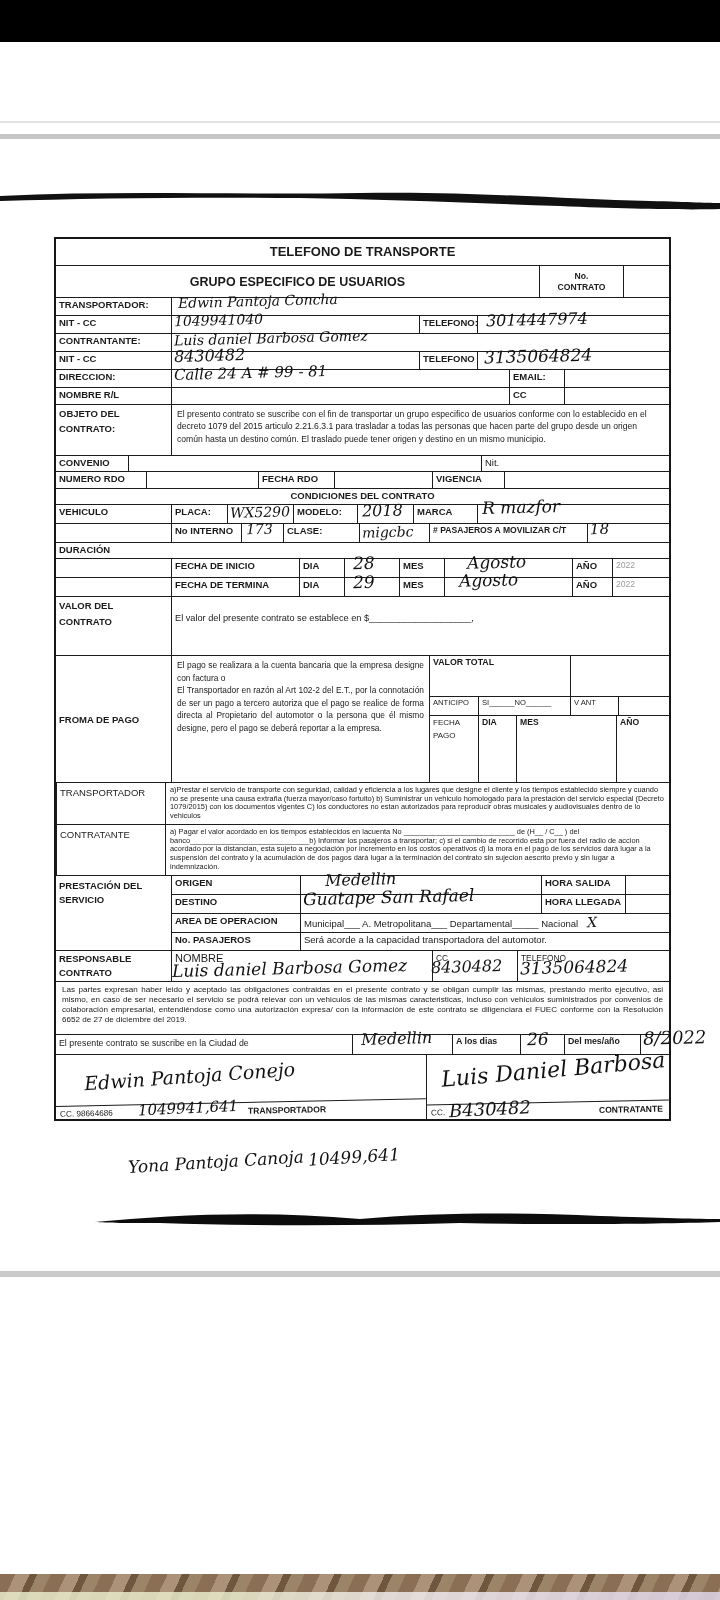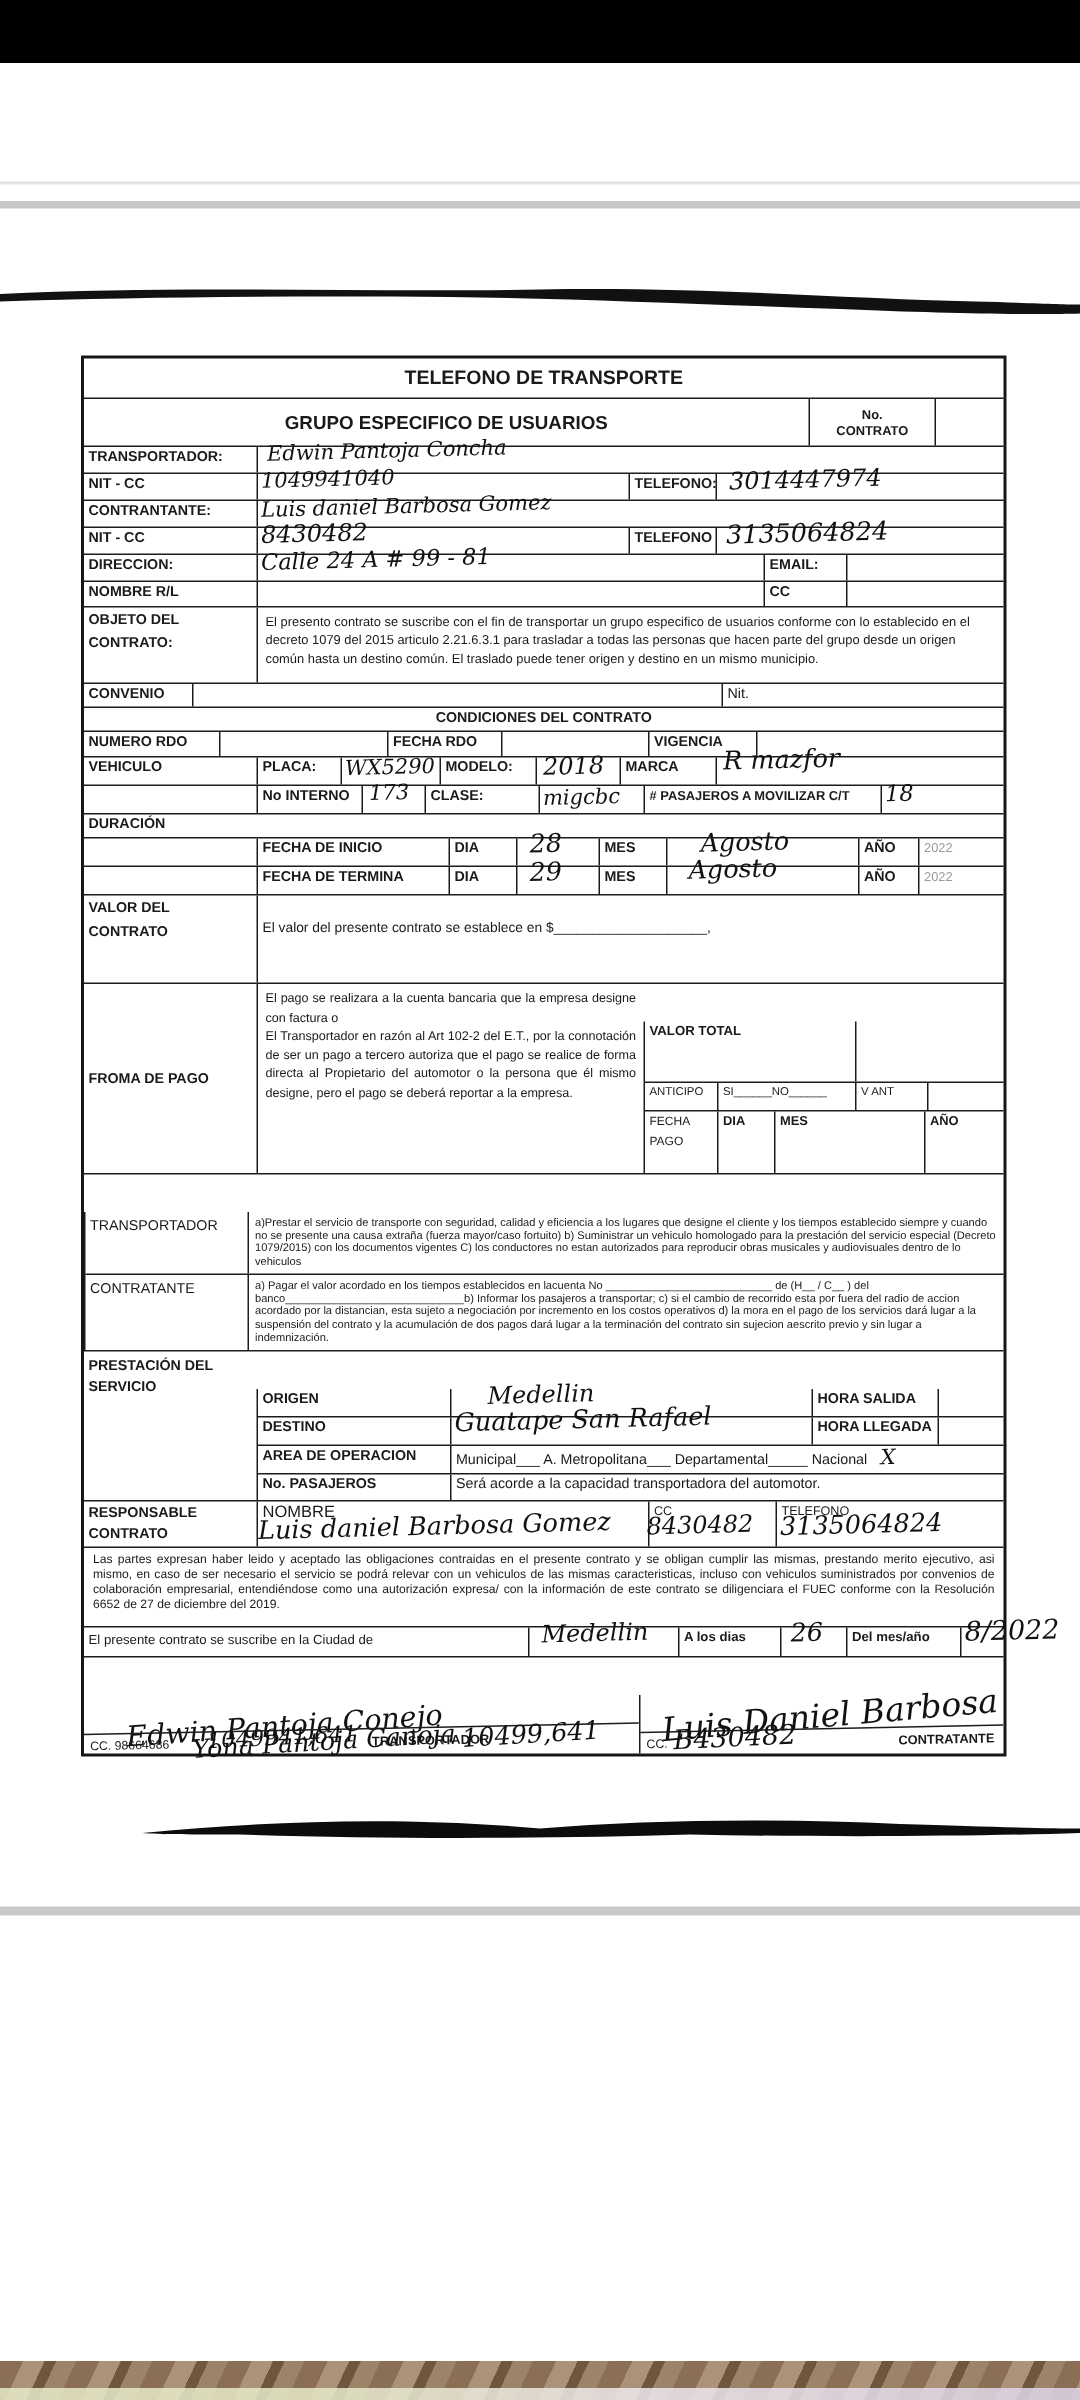--- a/index.html
+++ b/index.html
@@ -22,21 +22,21 @@
   .row{display:flex;border-bottom:1px solid #1c1c1c;align-items:stretch;}
   .row:last-child{border-bottom:none;}
   .c{box-sizing:border-box;padding:1px 3px;overflow:visible;}
   .bl{border-left:1px solid #1c1c1c;}
   .b{font-weight:bold;}
   .ctr{text-align:center;}
   .pre{white-space:pre-line;}
   .small{font-size:8.6px;}
   .tiny{font-size:7.4px;line-height:1.18;}
   .legal{font-size:8.1px;line-height:1.25;}
-  .col{display:flex;flex-direction:column;margin-top:25px;}
+  .col{display:flex;flex-direction:column;}
   .vmid{display:flex;align-items:center;}
   .hctr{display:flex;align-items:center;justify-content:center;}
   
   .hw{font-family:"DejaVu Serif",serif;font-style:italic;color:#121212;font-size:14px;
       line-height:1;display:inline-block;transform:rotate(-1.5deg);white-space:nowrap;}
   .hw-big{font-size:19px;}
   .nowrap{white-space:nowrap;}
   .rel{position:relative;}
   #note{left:128px;top:1146px;transform:rotate(-2deg);}
   #note .hw{font-size:17px;}
@@ -127,31 +127,31 @@
 CONTRATO:</div>
       <div class="c bl small" style="flex:1;line-height:1.45;padding:3px 5px">El presento contrato se suscribe con el fin de transportar un grupo especifico de usuarios conforme con lo establecido en el decreto 1079 del 2015 articulo 2.21.6.3.1 para trasladar a todas las personas que hacen parte del grupo desde un origen común hasta un destino común. El traslado puede tener origen y destino en un mismo municipio.</div>
     </div>
 
     <div class="row" style="height:15px">
       <div class="c b" style="width:72px">CONVENIO</div>
       <div class="c bl" style="flex:1"></div>
       <div class="c bl" style="width:188px">Nit.</div>
     </div>
 
-    <div class="row" style="height:15px">
-      <div class="c ctr b" style="flex:1">CONDICIONES  DEL CONTRATO</div>
-    </div>
-
     <div class="row" style="height:16px">
       <div class="c b" style="width:90px">NUMERO RDO</div>
       <div class="c bl" style="width:112px"></div>
       <div class="c bl b" style="width:76px">FECHA RDO</div>
       <div class="c bl" style="width:98px"></div>
       <div class="c bl b" style="width:72px">VIGENCIA</div>
       <div class="c bl" style="flex:1"></div>
+    </div>
+
+    <div class="row" style="height:15px">
+      <div class="c ctr b" style="flex:1">CONDICIONES  DEL CONTRATO</div>
     </div>
 
     <div class="row" style="height:18px">
       <div class="c b" style="width:115px">VEHICULO</div>
       <div class="c bl b" style="width:56px">PLACA:</div>
       <div class="c bl rel" style="width:66px">
         <span class="hw" style="position:absolute;left:2px;top:0px">WX5290</span>
       </div>
       <div class="c bl b" style="width:64px">MODELO:</div>
       <div class="c bl rel" style="width:56px">

